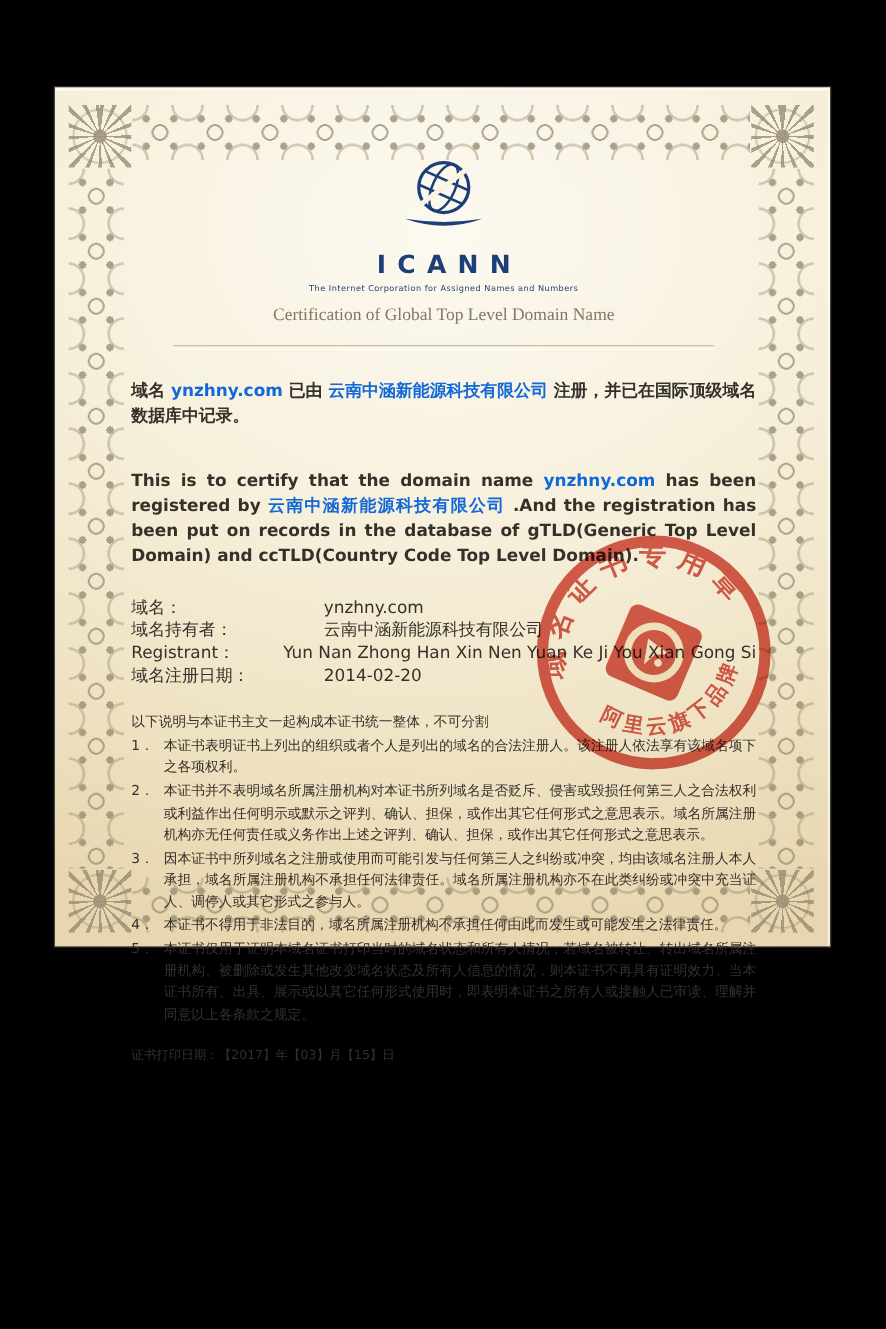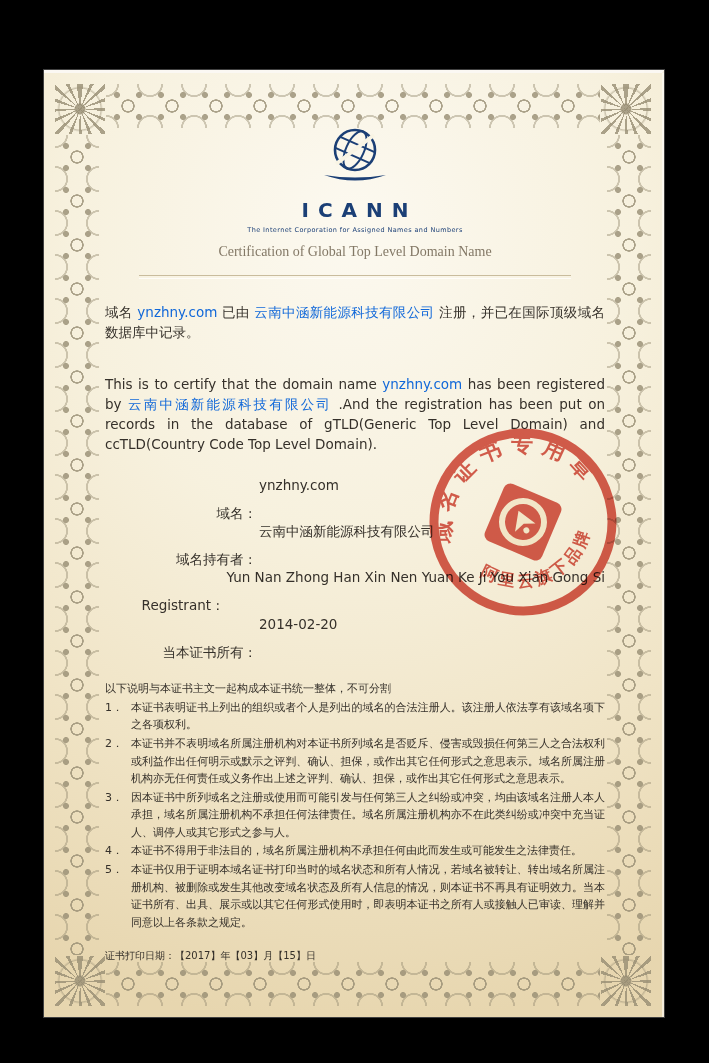--- a/index.html
+++ b/index.html
@@ -1,21 +1,21 @@
 <!DOCTYPE html>
 <html><head>
 <meta charset="utf-8">
 <style>
   html,body{margin:0;padding:0;background:#000;}
   body{width:709px;height:1063px;position:relative;overflow:hidden;
        font-family:"DejaVu Sans","Liberation Sans",sans-serif;}
 
   
   .sheet{
-    position:absolute;left:44px;top:70px;width:620px;height:947px;
+    position:absolute;left:44px;top:70px;width:620px;height:687px;
     box-sizing:border-box;
     background:radial-gradient(ellipse 120% 85% at 50% 16%,
       #fcf9f0 0%, #f7f1de 38%, #f0e4c6 70%, #e7d6af 100%);
     border-top:3px solid rgba(255,255,255,.85);
     border-right:2px solid rgba(255,255,255,.55);
     box-shadow:0 0 0 1px rgba(255,255,255,.25);
   }
 
   
   .lace{position:absolute;--c:rgba(151,141,115,.8);--c2:rgba(151,141,115,.45);pointer-events:none;}
@@ -52,27 +52,27 @@
     margin-top:3px;text-indent:9px;}
   .tagline{color:#1b3f76;font-size:6.5px;letter-spacing:.4px;margin-top:1px;}
 
   .cert-title{text-align:center;font-size:27px;font-weight:bold;color:#4a443a;
     letter-spacing:3px;margin-top:16px;}
   .cert-subtitle{text-align:center;font-size:14px;color:#837866;margin-top:5px;
     font-family:"Liberation Serif","DejaVu Serif",serif;}
   .divider{margin:13px 34px 0 34px;height:2px;
     border-top:1px solid #c9bc9d;border-bottom:1px solid rgba(255,255,255,.75);}
 
-  .para{margin-top:23px;text-align:justify;}
+  .para{margin-top:23px;text-align:justify;font-weight:bold;}
   .para.en{margin-top:31px;}
   .lnk{color:#1168d9;}
 
   .details{margin-top:21px;}
   .drow{display:flex;line-height:18.4px;}
-  .dlabel{width:152px;text-align:right;white-space:nowrap;margin-top:28px;}
+  .dlabel{width:152px;white-space:nowrap;}
   .dvalue{flex:1;padding-left:2px;white-space:nowrap;}
 
   .terms{margin-top:19px;font-size:11px;line-height:17.6px;}
   .term-item{display:flex;margin-top:1px;}
   .tnum{width:26px;flex:none;}
   .ttext{flex:1;text-align:justify;}
 
   .print-date{margin-top:17px;font-size:10px;}
 
   
@@ -126,21 +126,21 @@
       </div>
       <div class="drow">
         <span class="dlabel">域名持有者：</span>
         <span class="dvalue">云南中涵新能源科技有限公司</span>
       </div>
       <div class="drow">
         <span class="dlabel">Registrant：</span>
         <span class="dvalue">Yun Nan Zhong Han Xin Nen Yuan Ke Ji You Xian Gong Si</span>
       </div>
       <div class="drow">
-        <span class="dlabel">当本证书所有：</span>
+        <span class="dlabel">域名注册日期：</span>
         <span class="dvalue">2014-02-20</span>
       </div>
     </div>
 
     <div class="terms">
       <div>以下说明与本证书主文一起构成本证书统一整体，不可分割</div>
       <div class="term-item">
         <span class="tnum">1．</span>
         <span class="ttext">本证书表明证书上列出的组织或者个人是列出的域名的合法注册人。该注册人依法享有该域名项下之各项权利。</span>
       </div>

